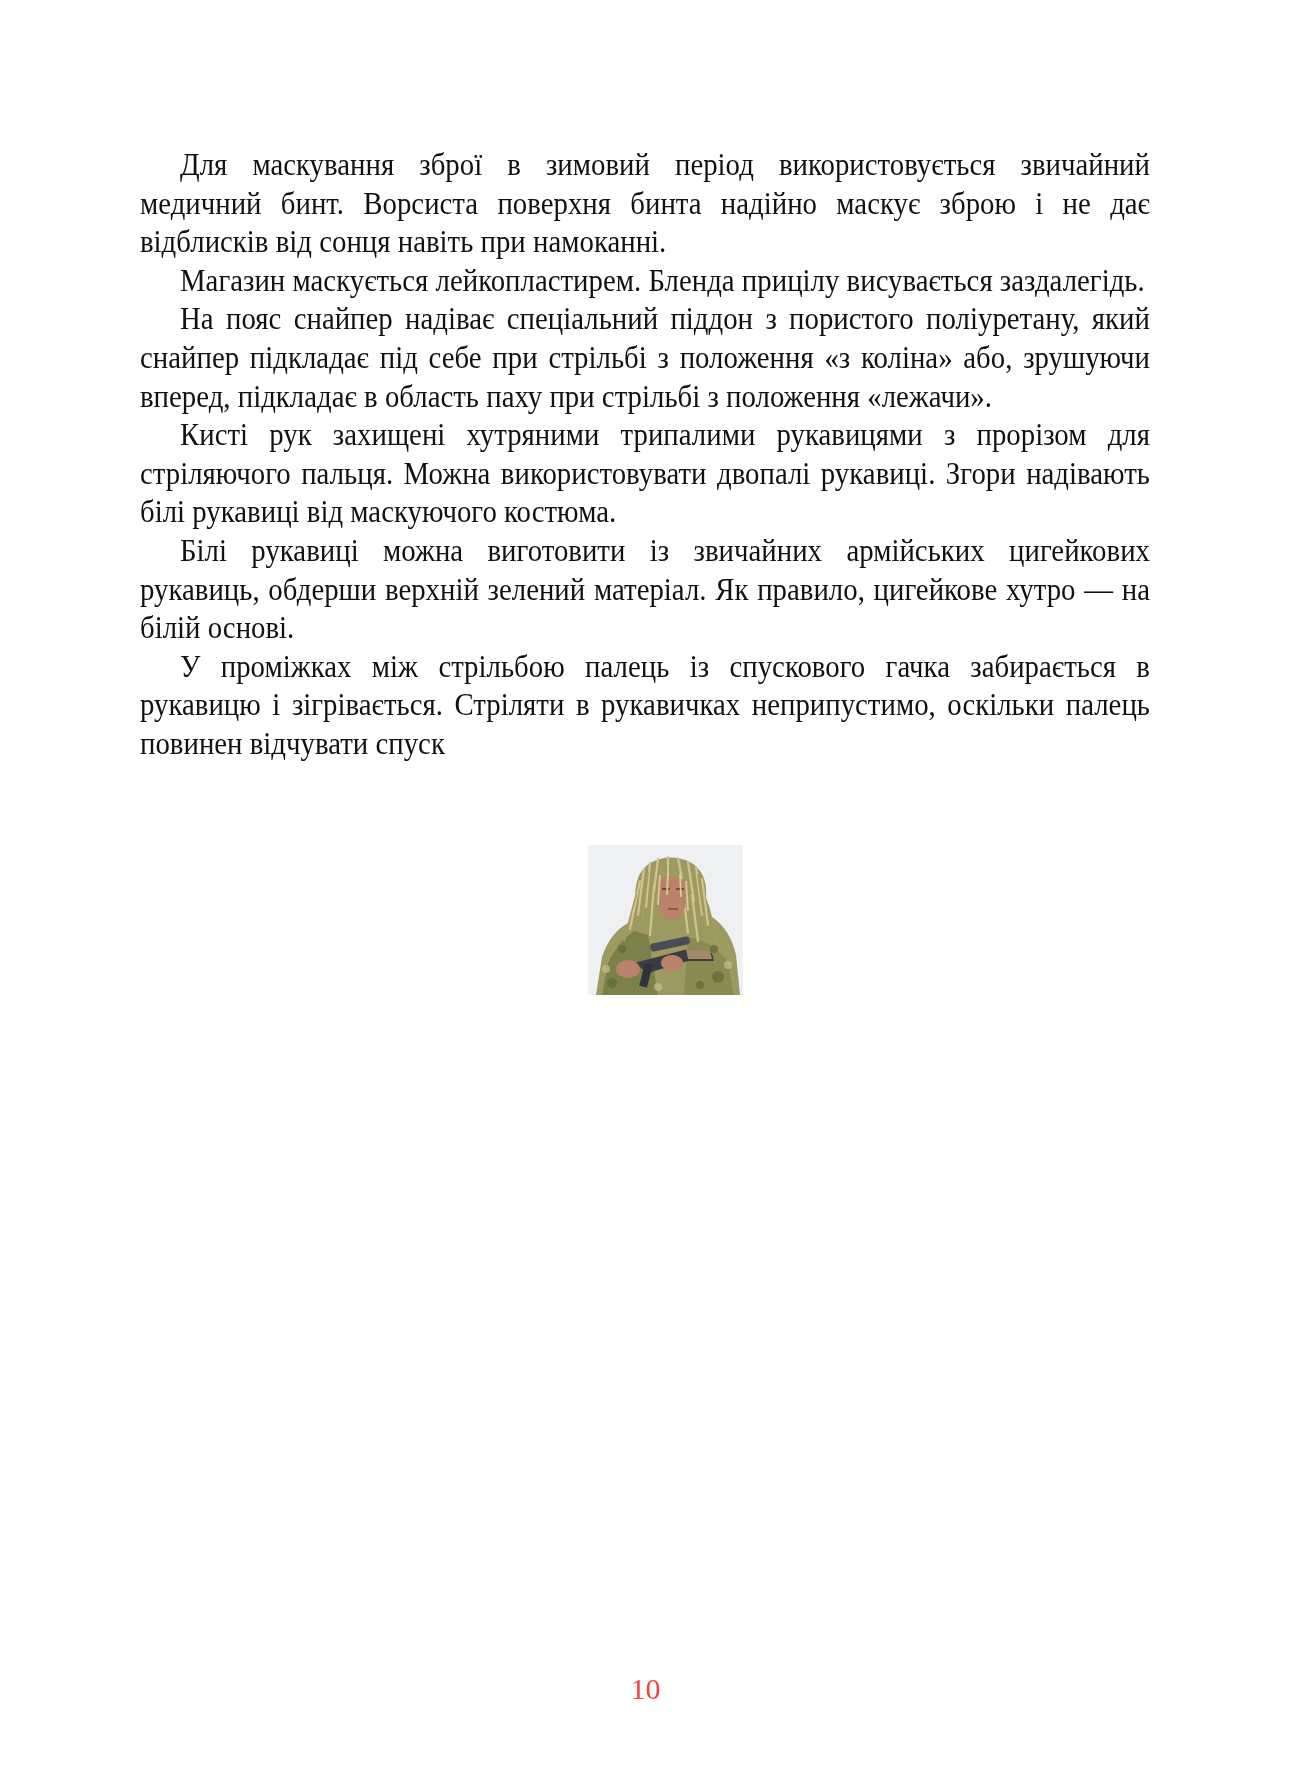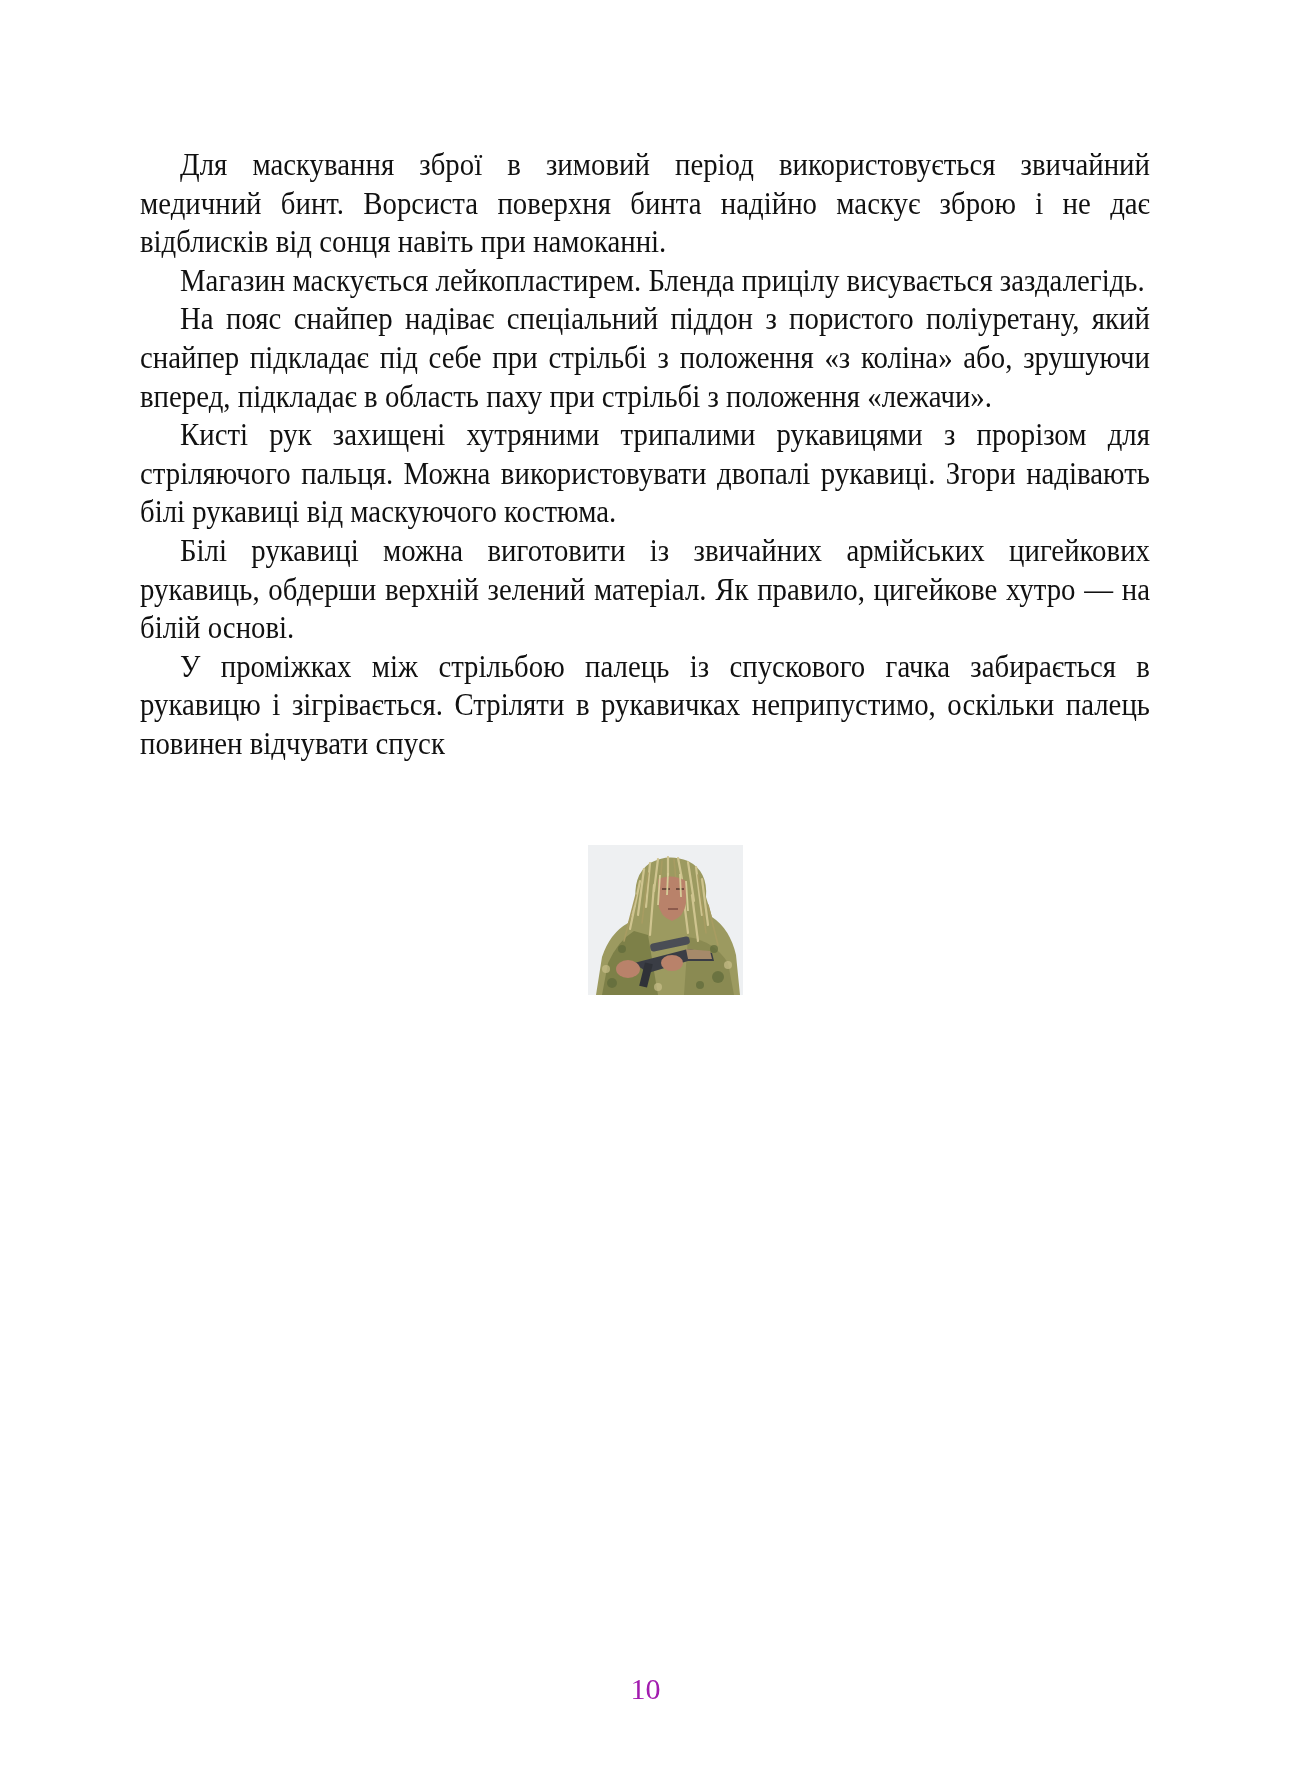--- a/index.html
+++ b/index.html
@@ -48,21 +48,21 @@
       height: 100%;
     }
     .page-number {
       position: absolute;
       left: 0;
       width: 1291px;
       top: 1671px;
       text-align: center;
       font-size: 30px;
       line-height: 36px;
-      color: #a21caf;
+      color: #ef4444;
     }
   </style>
 </head>
 <body>
 
 <main>
   <div class="page-body">
     <p class="para">Для маскування зброї в зимовий період використовується звичайний медичний бинт. Ворсиста поверхня бинта надійно маскує зброю і не дає відблисків від сонця навіть при намоканні.</p>
     <p class="para">Магазин маскується лейкопластирем. Бленда прицілу висувається заздалегідь.</p>
     <p class="para">На пояс снайпер надіває спеціальний піддон з пористого поліуретану, який снайпер підкладає під себе при стрільбі з положення «з коліна» або, зрушуючи вперед, підкладає в область паху при стрільбі з положення «лежачи».</p>

